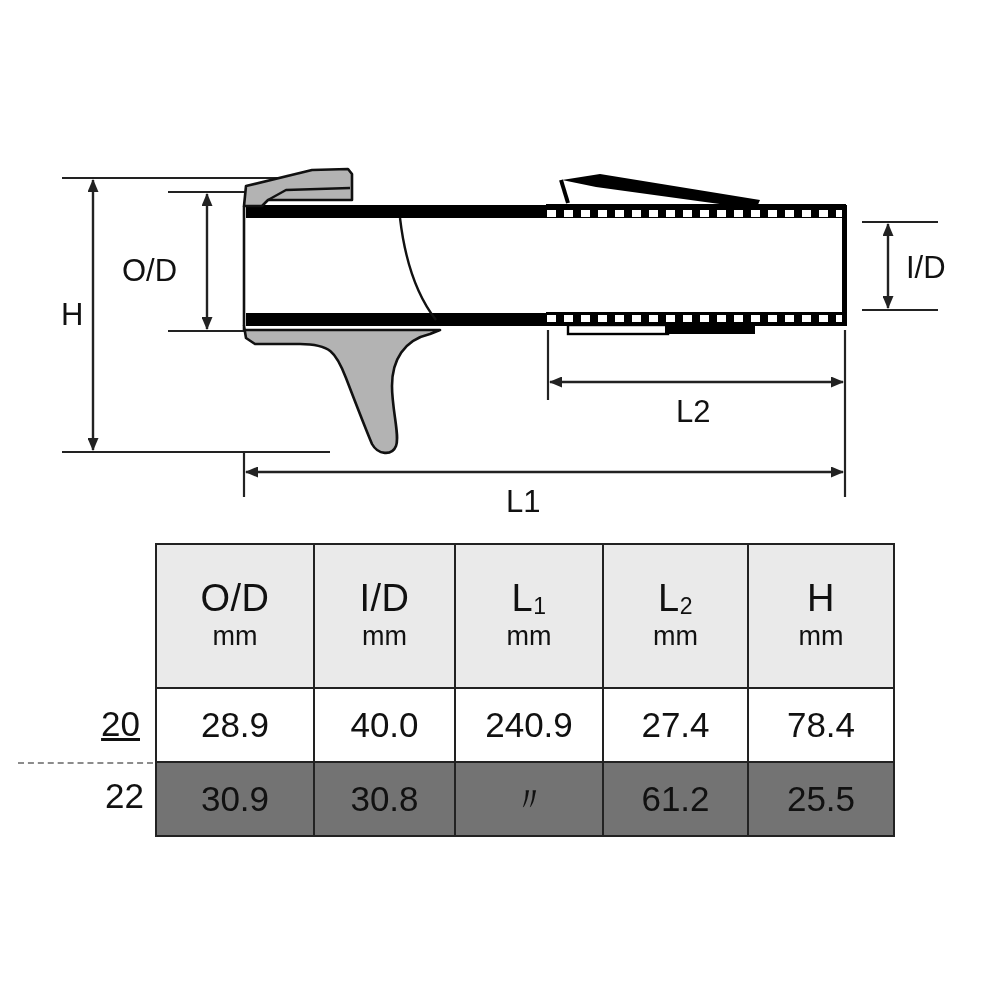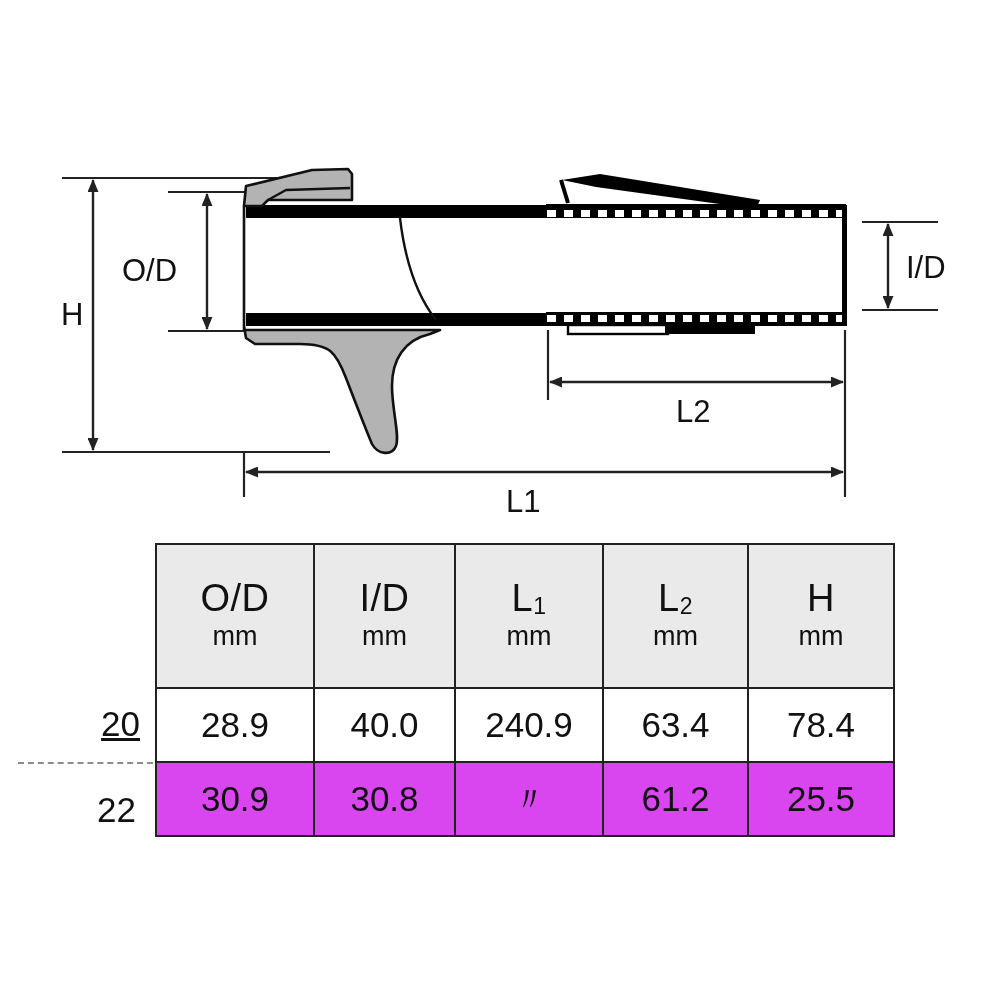--- a/index.html
+++ b/index.html
@@ -44,32 +44,32 @@
   .col-id{width:141px;}
   .col-l1{width:148px;}
   .col-l2{width:145px;}
   .col-h {width:146px;}
 
   .hd-sym{display:block;font-size:38px;line-height:1.02;letter-spacing:.5px;}
   .hd-sym sub{font-size:23px;vertical-align:baseline;position:relative;top:3px;}
   .hd-unit{display:block;font-size:27px;line-height:1.25;margin-top:2px;}
 
   table.spec td{height:72px;font-size:35px;margin-top:40px;}
-  tr.row-alt td{background:#d946ef;}
+  tr.row-alt td{background:#737373;}
   .ditto{font-size:27px;letter-spacing:-1px;}
 
   
   .side-label{
     position:absolute;
     width:110px;text-align:right;
     font-size:35px;color:#111;
     font-family:"Liberation Sans","DejaVu Sans",sans-serif;
   }
   #side-label-0{left:30px;top:174px;text-decoration:underline;}
-  #side-label-1{left:26px;top:246px;margin-top:14px;}
+  #side-label-1{left:34px;top:246px;}
   #side-divider{
     position:absolute;left:18px;top:232px;width:135px;height:0;
     border-top:2px dashed #8c8c8c;
   }
 </style>
 </head>
 <body>
 
 <div id="root">
 
@@ -210,21 +210,21 @@
             <span class="hd-sym">H</span>
             <span class="hd-unit">mm</span>
           </th>
         </tr>
       </thead>
       <tbody>
         <tr>
           <td>28.9</td>
           <td>40.0</td>
           <td>240.9</td>
-          <td>63.4</td>
+          <td>27.4</td>
           <td>78.4</td>
         </tr>
         <tr class="row-alt">
           <td>30.9</td>
           <td>30.8</td>
           <td class="ditto">〃</td>
           <td>61.2</td>
           <td>25.5</td>
         </tr>
       </tbody>

